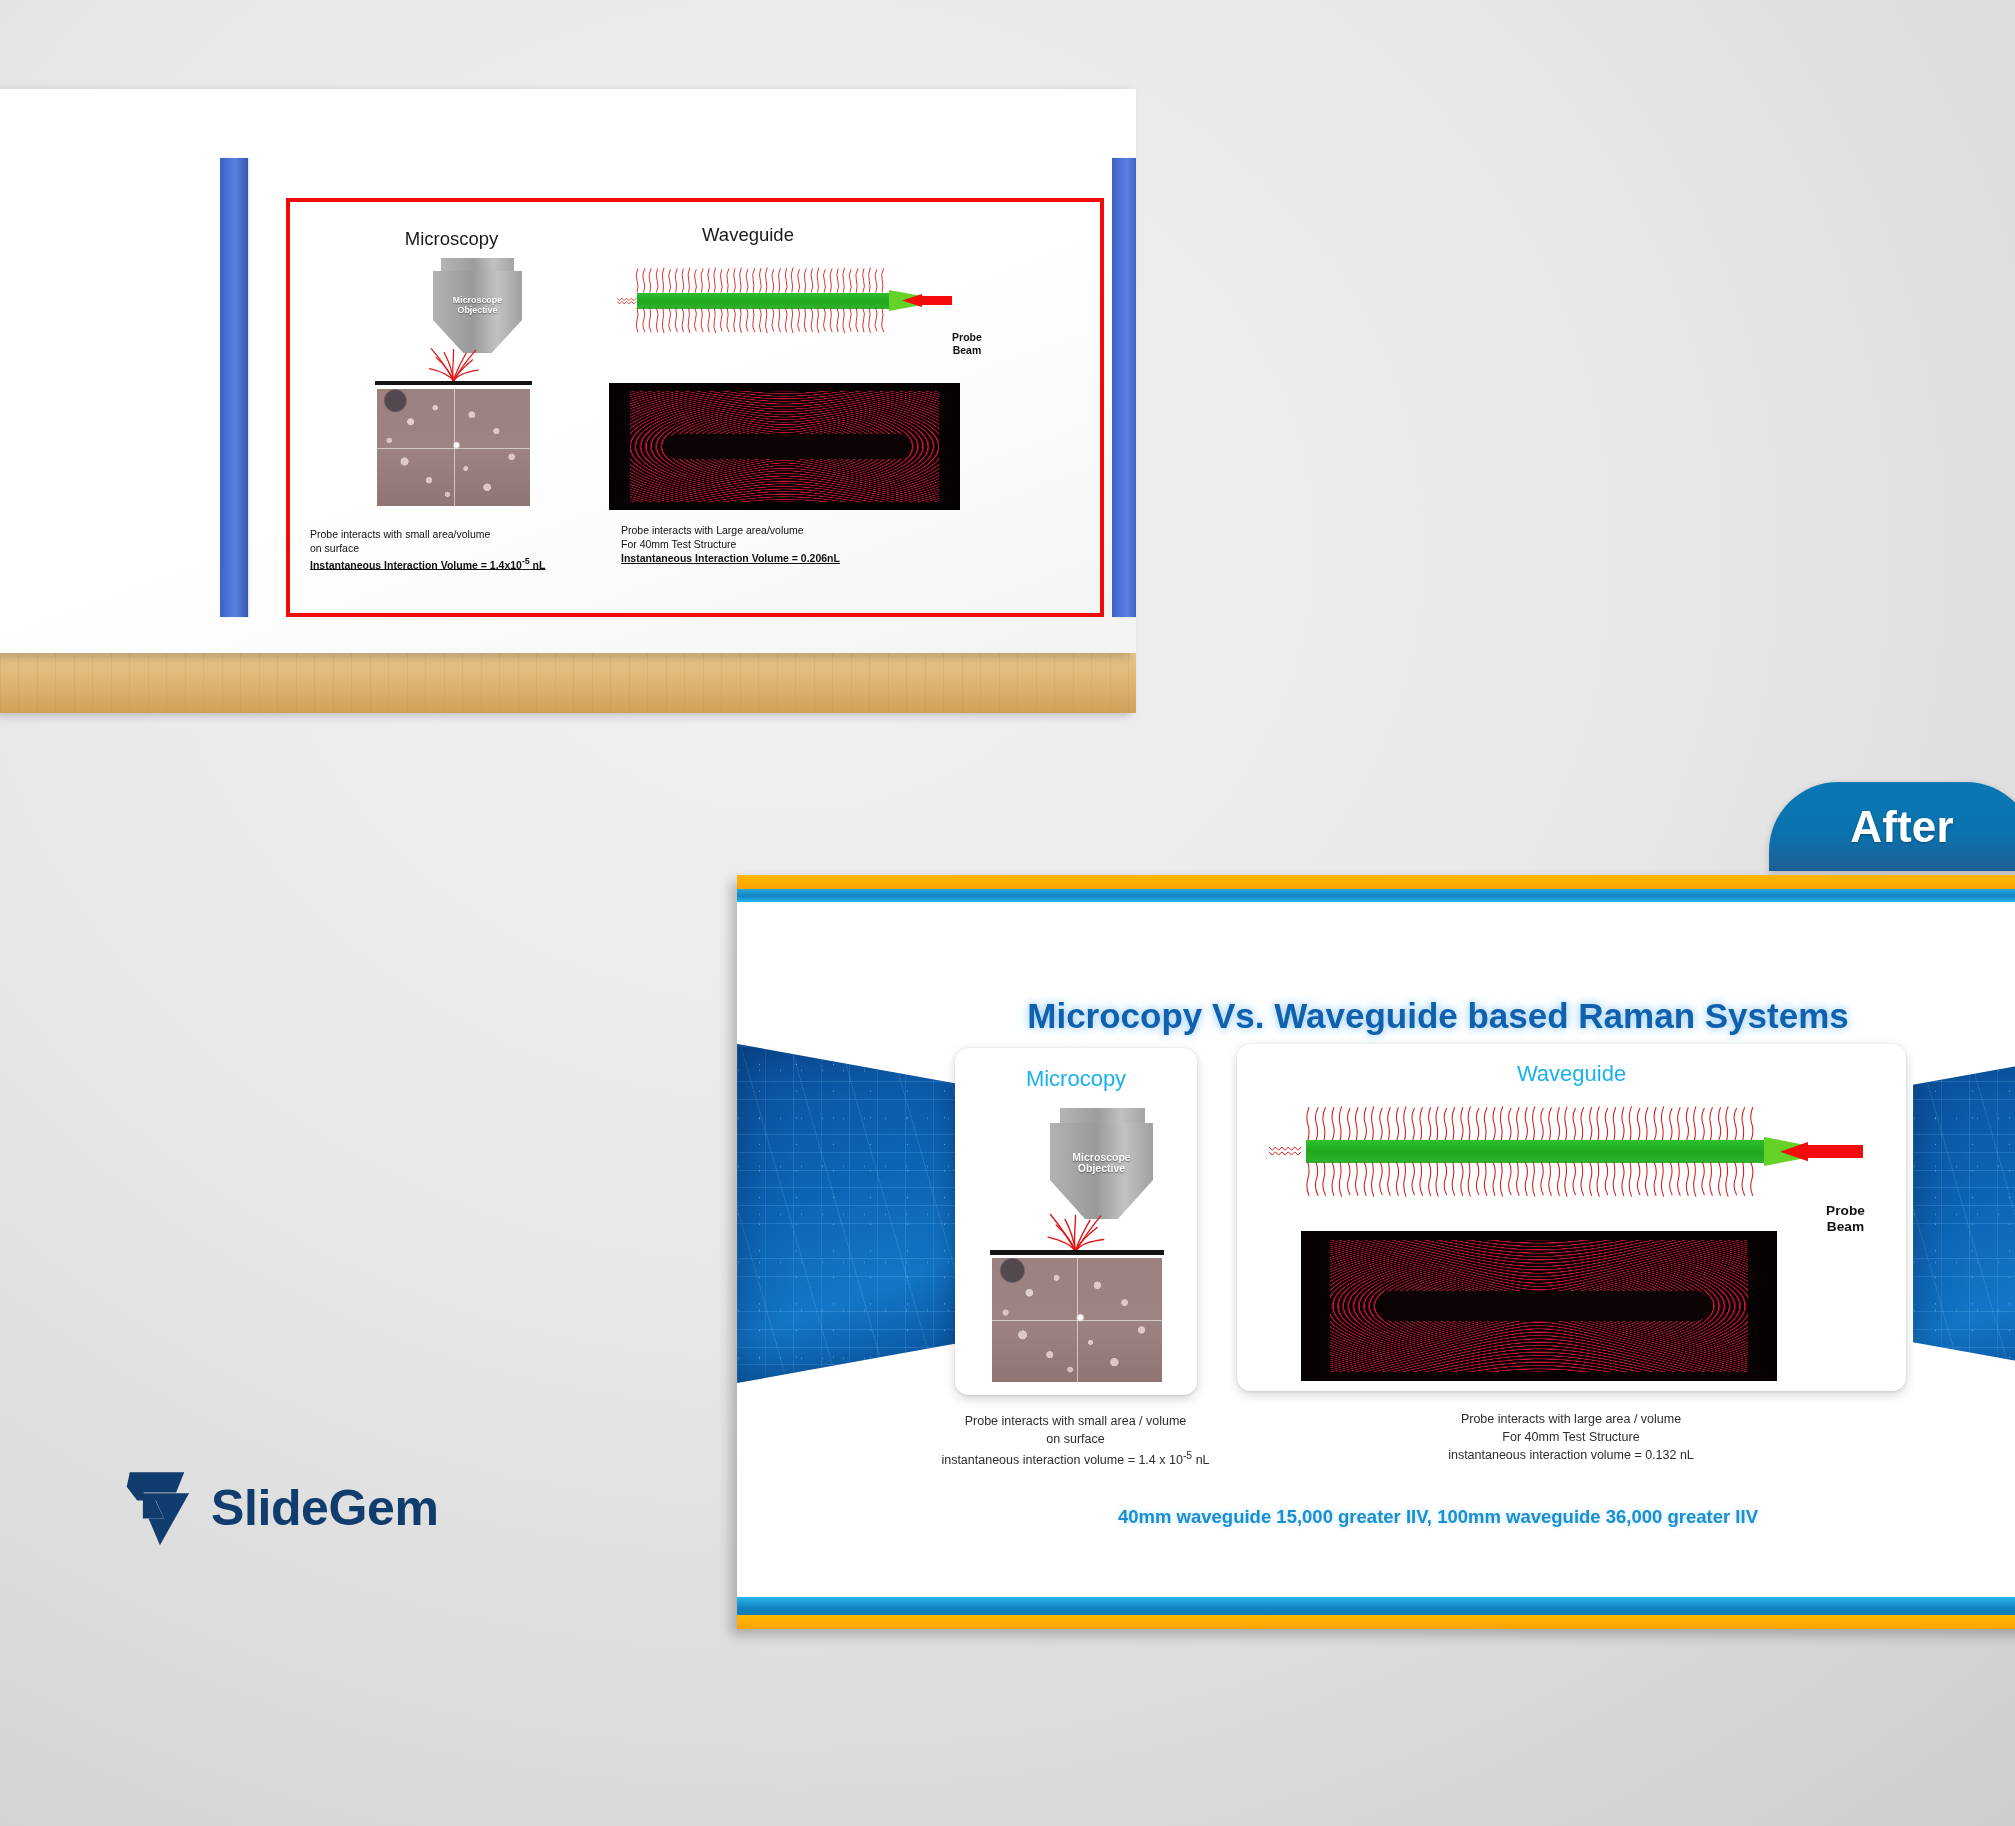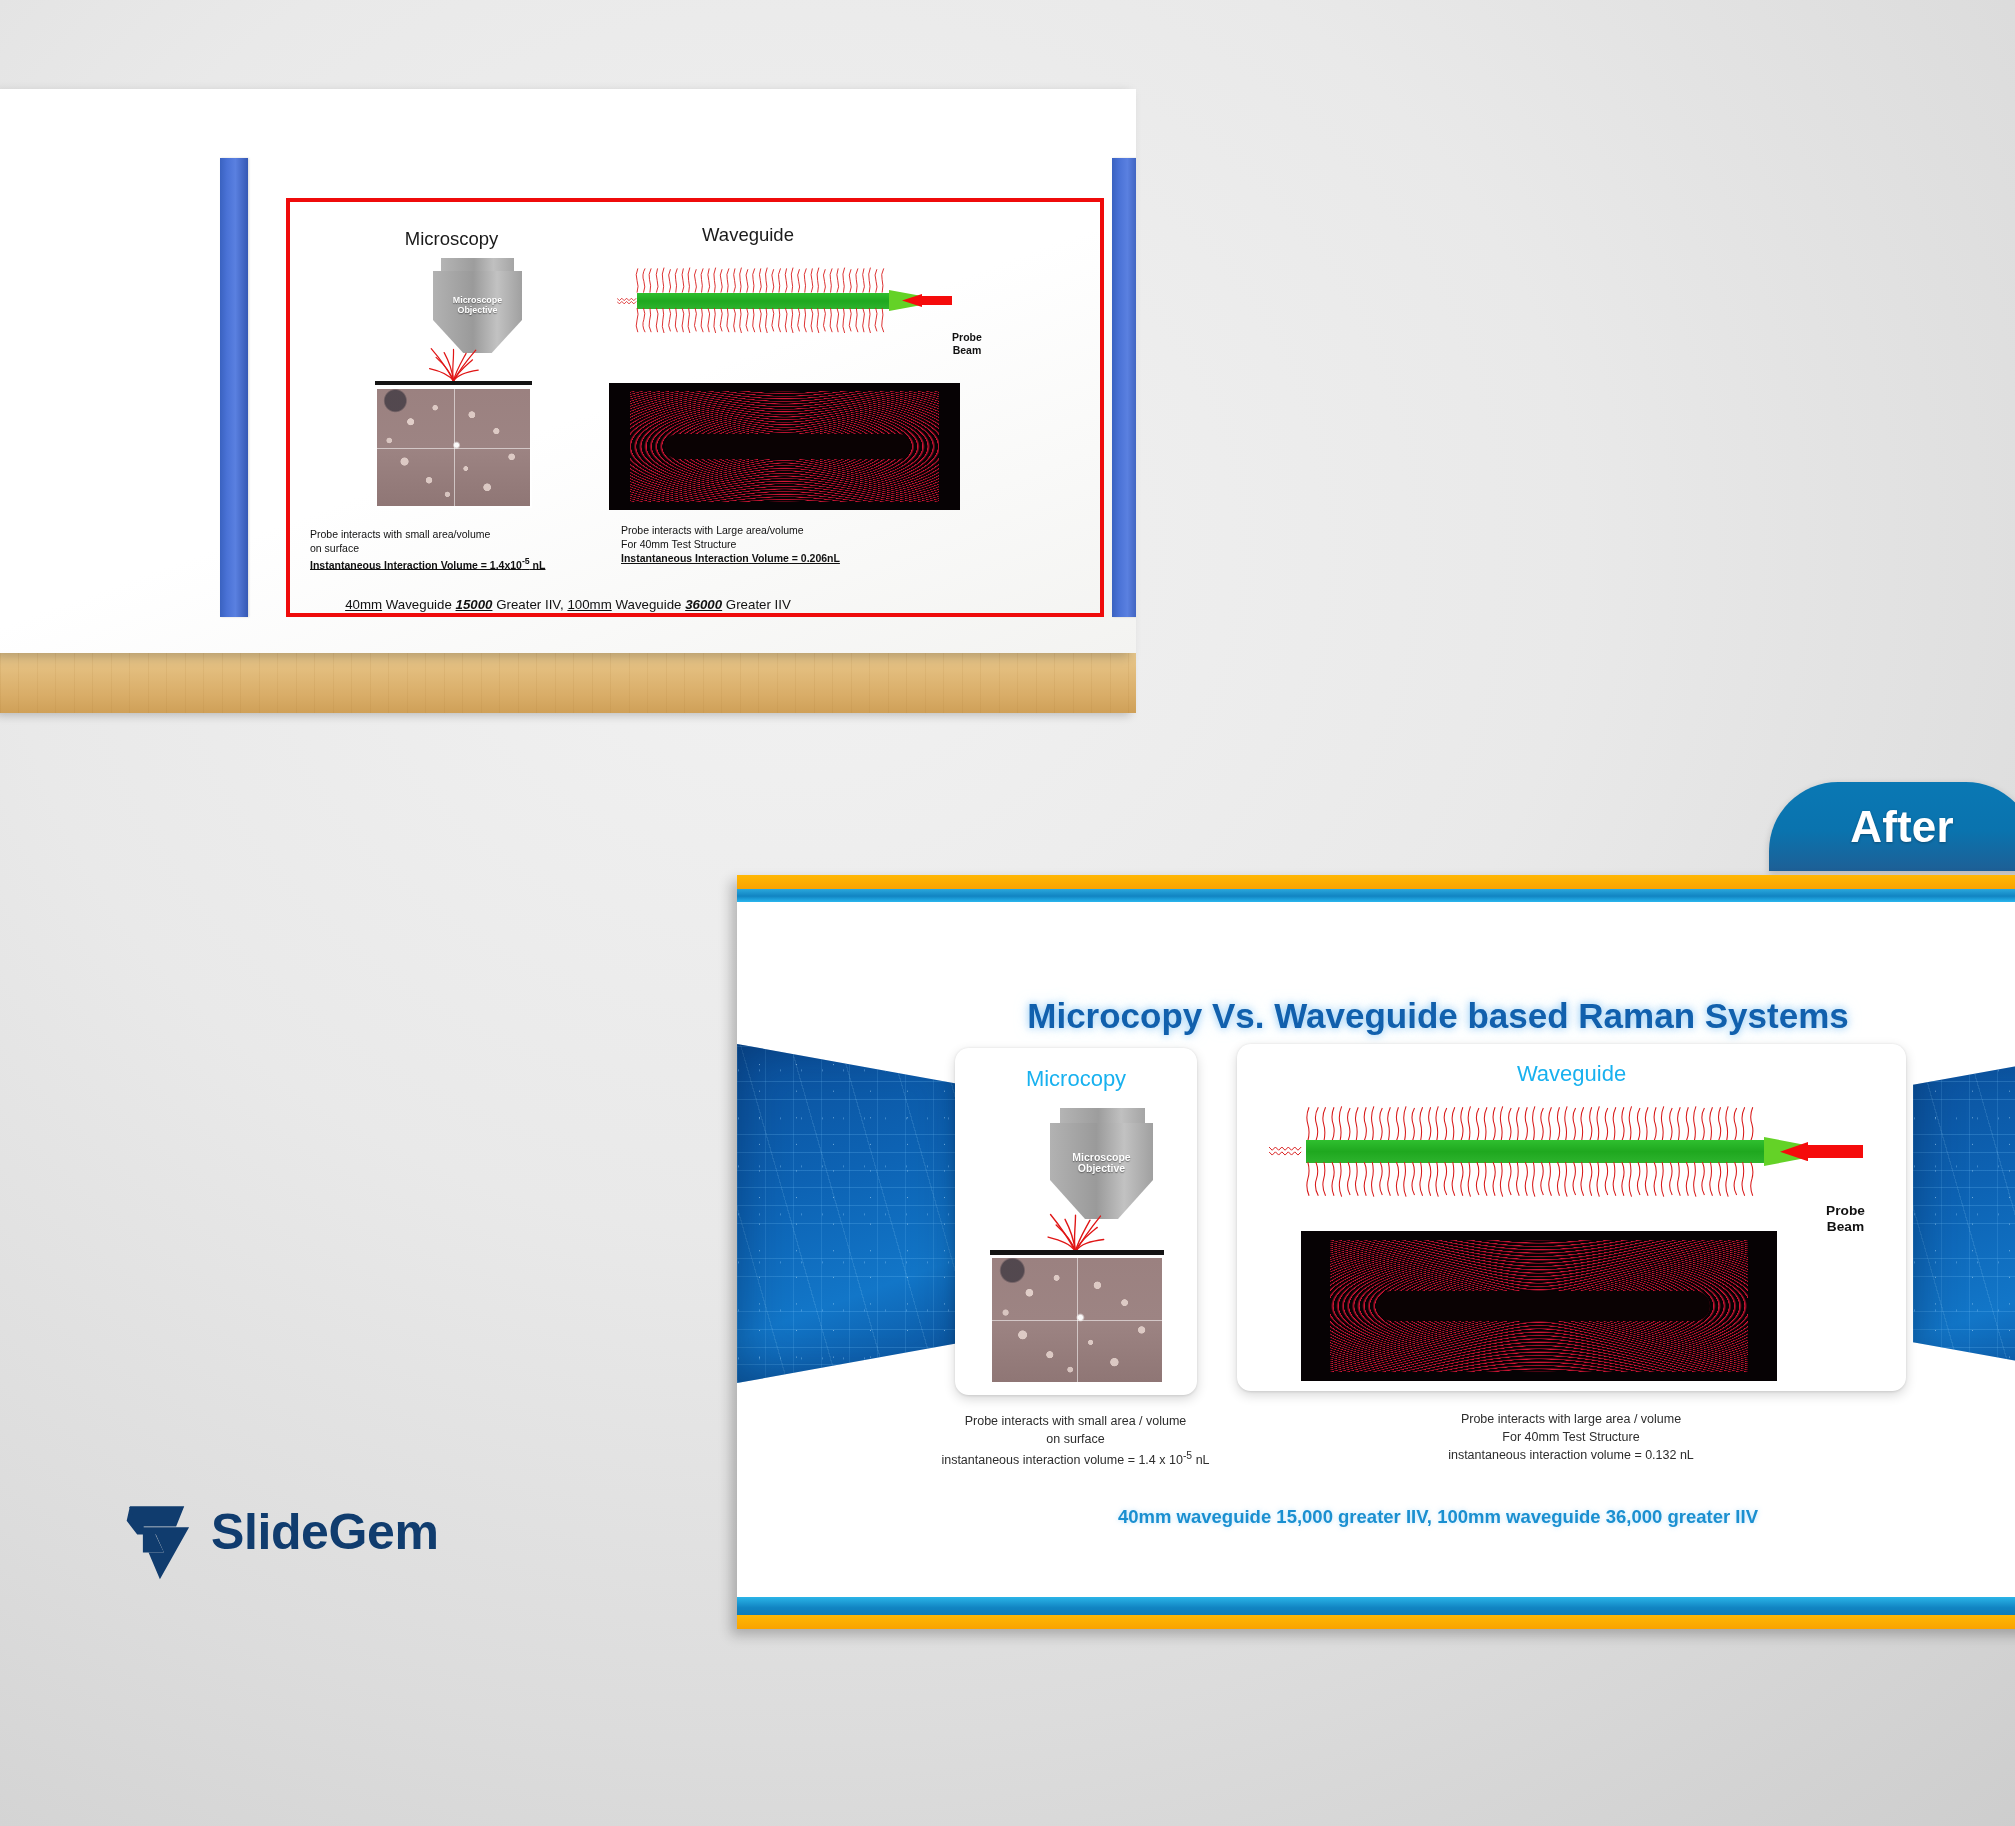--- a/index.html
+++ b/index.html
@@ -199,22 +199,22 @@
   }
   .wgbar .arrow { position:absolute; }
   .wgbar .arrow .shaft { position:absolute; background:#f50b0b; }
   .wgbar .arrow .head {
     position:absolute; background:#f50b0b;
     clip-path: polygon(100% 0, 100% 100%, 0 50%);
   }
   .wgbar .inlead { position:absolute; }
 
   
-  #logo { position:absolute; left:125px; top:1503px; width:403px; height:93px;
-          display:flex; align-items:flex-start; gap:17px; }
+  #logo { position:absolute; left:125px; top:1461px; width:403px; height:93px;
+          display:flex; align-items:center; gap:17px; }
   #logo-mark { width:69px; height:77px; flex:0 0 auto; }
   #logo-text { font-size:50px; font-weight:700; color:#103c6e; letter-spacing:-0.4px; }
 </style>
 </head>
 <body>
 
 <div class="tab" id="before-tab">
   <span>Before</span>
 </div>
 
@@ -385,23 +385,20 @@
       <span>Instantaneous Interaction Volume = 1.4x10</span><sup>-5</sup><span> nL</span>
     </div>
   </div>
 
   <div class="b-cap" id="b-cap-right">
     <div>Probe interacts with Large area/volume</div>
     <div>For 40mm Test Structure</div>
     <div class="ul">Instantaneous Interaction Volume = 0.206nL</div>
   </div>
 
-  <div id="b-bottom">
-    <span class="ul">40mm</span><span> Waveguide </span><span class="bi">15000</span><span> Greater IIV, </span><span class="ul">100mm</span><span> Waveguide </span><span class="bi">36000</span><span> Greater IIV</span>
-  </div>
 </div>
 
 <div class="tab" id="after-tab">
   <span>After</span>
 </div>
 
 <div id="after-slide">
   <div id="a-topband"></div>
   <div id="a-topband2"></div>
   <div id="a-botband2"></div>

